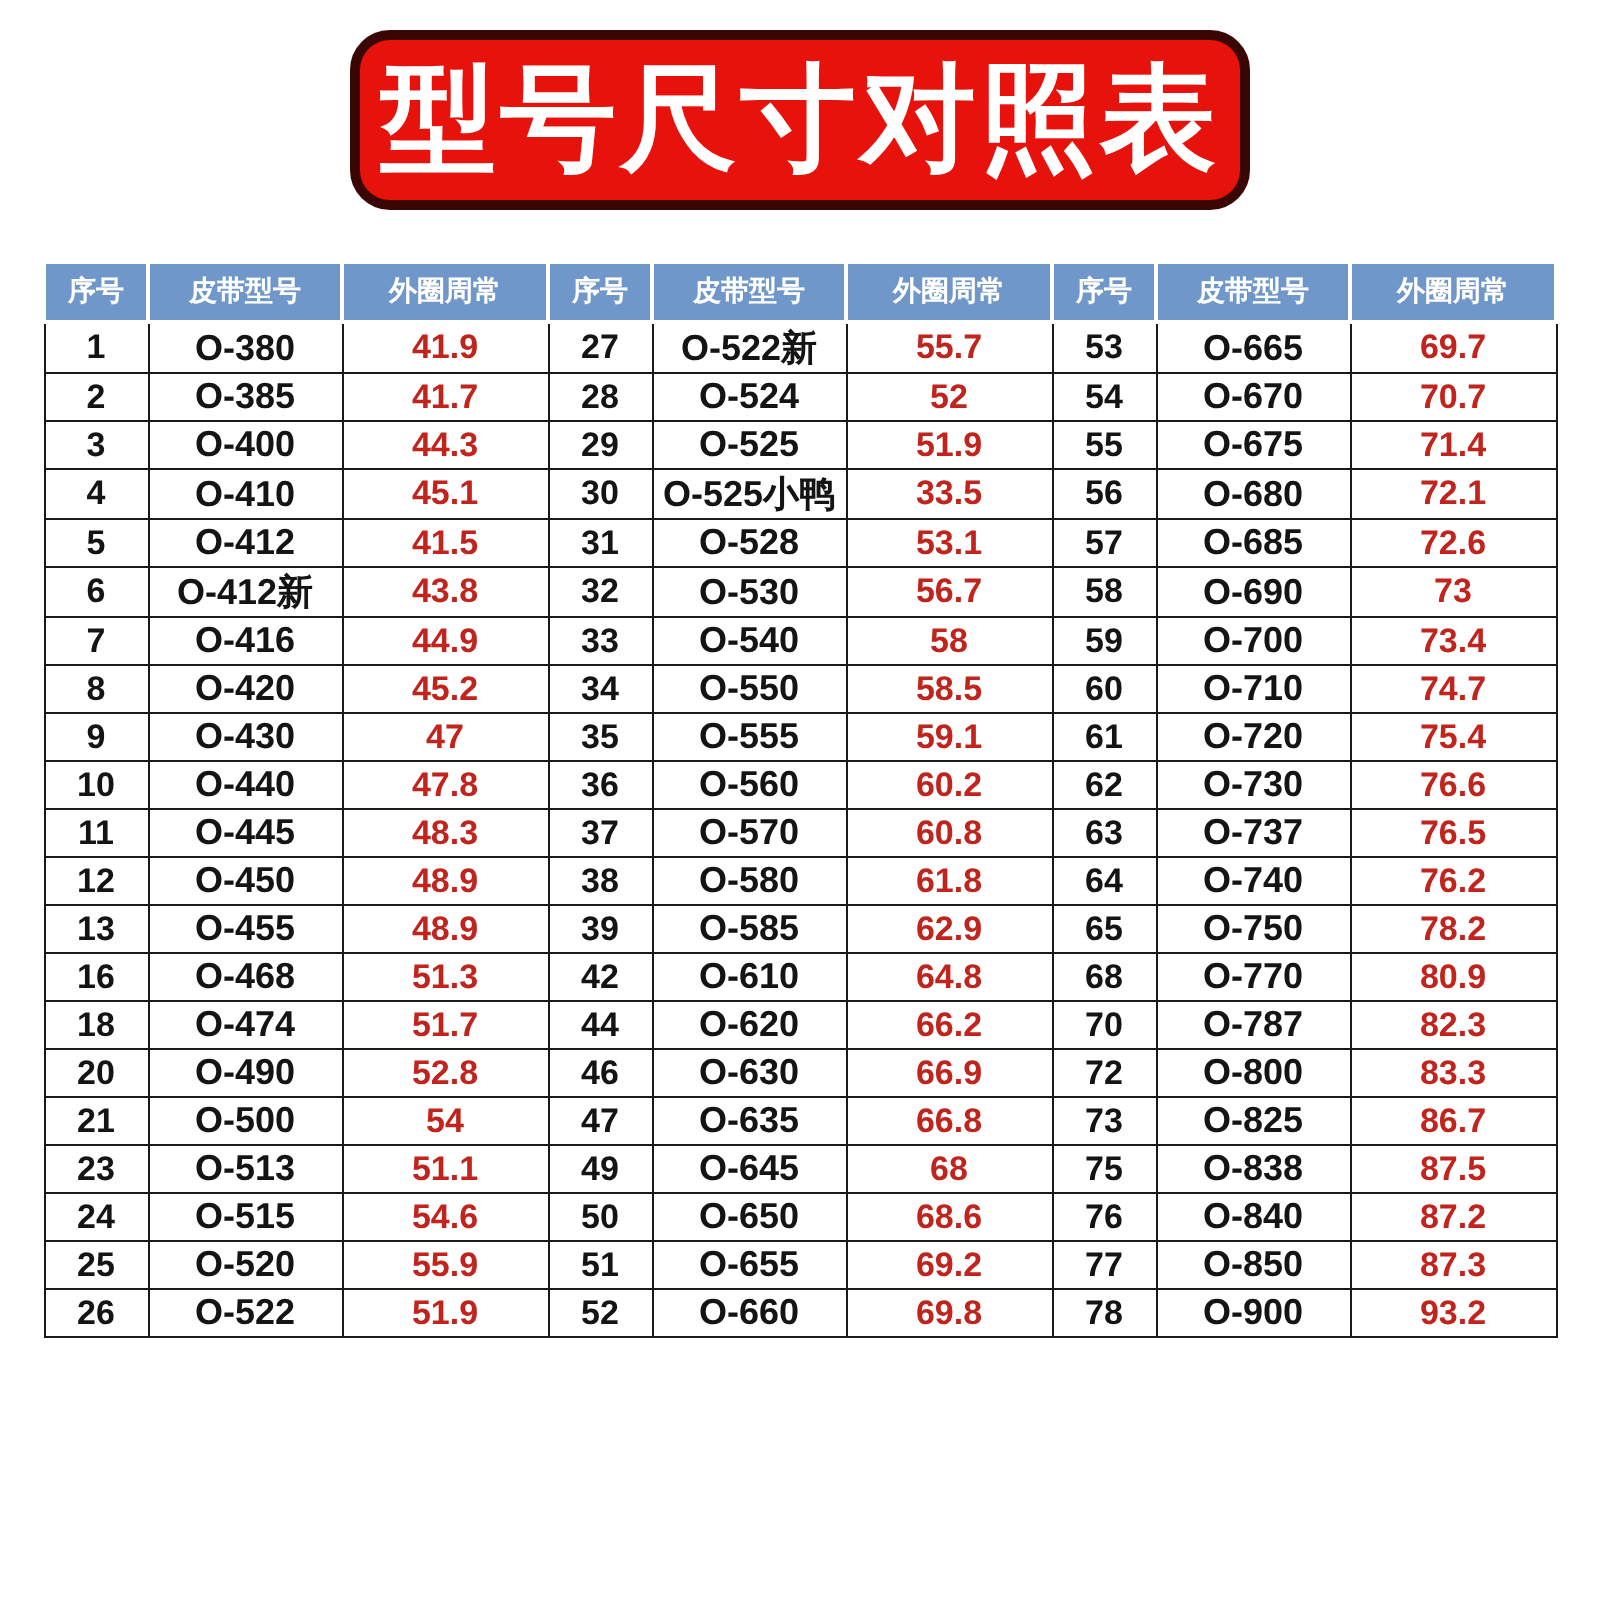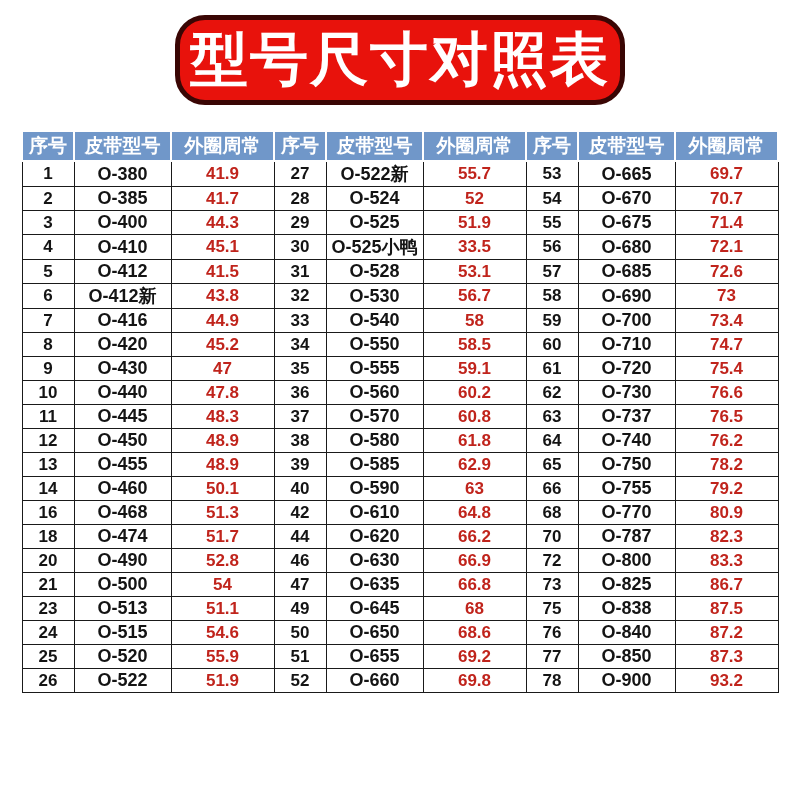--- a/index.html
+++ b/index.html
@@ -15,41 +15,41 @@
     width: 800px; height: 800px;
     background: #ffffff;
     font-family: "Liberation Sans", "DejaVu Sans", sans-serif;
   }
   .page { width: 800px; height: 800px; overflow: hidden; }
   .banner {
     width: 450px;
     margin: 15px auto 0 auto;
     background: var(--banner-red);
     border: 5px solid var(--banner-border);
-    border-radius: 30px;
+    border-radius: 20px;
     color: #ffffff;
     text-align: center;
     font-size: 58px;
     font-weight: bold;
     line-height: 80px;
     height: 90px;
     font-family: "Liberation Serif", "DejaVu Serif", serif;
     letter-spacing: 2px;
     white-space: nowrap;
   }
   table.size-table {
     border-collapse: collapse;
     table-layout: fixed;
     width: 756px;
     margin: 25px auto 0 auto;
   }
   table.size-table th {
     background: var(--header-blue);
     color: #ffffff;
-    font-size: 19px;
+    font-size: 14px;
     font-weight: bold;
     height: 30px;
     border: 2px solid #ffffff;
     padding: 0;
     text-align: center;
     white-space: nowrap;
   }
   table.size-table td {
     height: 24px;
     border: 1px solid #1a1a1a;
@@ -232,31 +232,20 @@
           <td class="model">O-455</td>
           <td class="val">48.9</td>
           <td class="idx">39</td>
           <td class="model">O-585</td>
           <td class="val">62.9</td>
           <td class="idx">65</td>
           <td class="model">O-750</td>
           <td class="val">78.2</td>
         </tr>
         <tr>
-          <td class="idx">14</td>
-          <td class="model">O-460</td>
-          <td class="val">50.1</td>
-          <td class="idx">40</td>
-          <td class="model">O-590</td>
-          <td class="val">63</td>
-          <td class="idx">66</td>
-          <td class="model">O-755</td>
-          <td class="val">79.2</td>
-        </tr>
-        <tr>
           <td class="idx">16</td>
           <td class="model">O-468</td>
           <td class="val">51.3</td>
           <td class="idx">42</td>
           <td class="model">O-610</td>
           <td class="val">64.8</td>
           <td class="idx">68</td>
           <td class="model">O-770</td>
           <td class="val">80.9</td>
         </tr>

